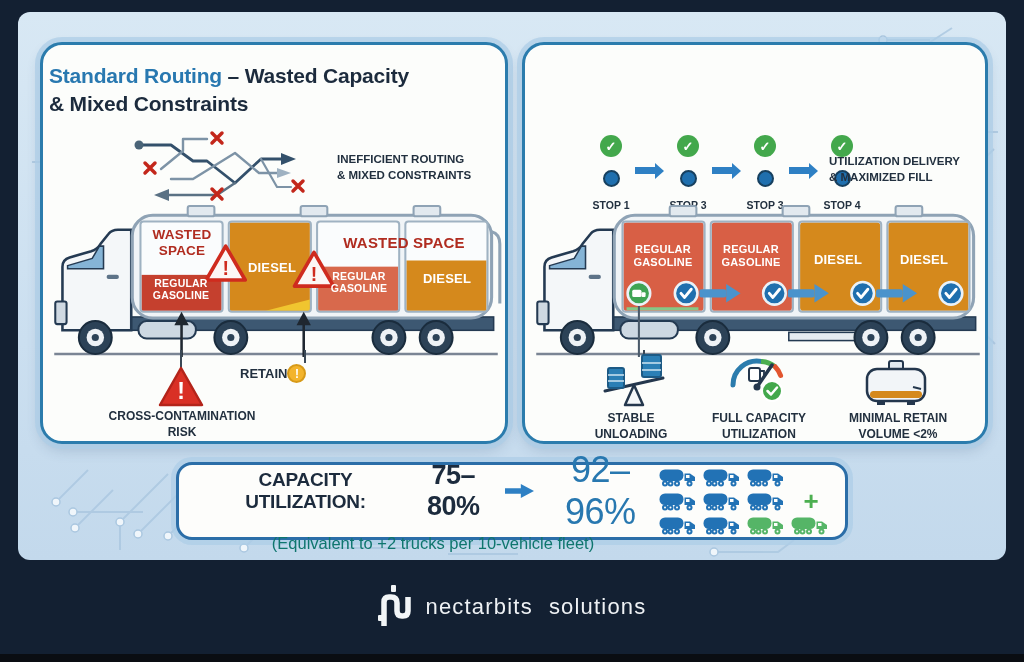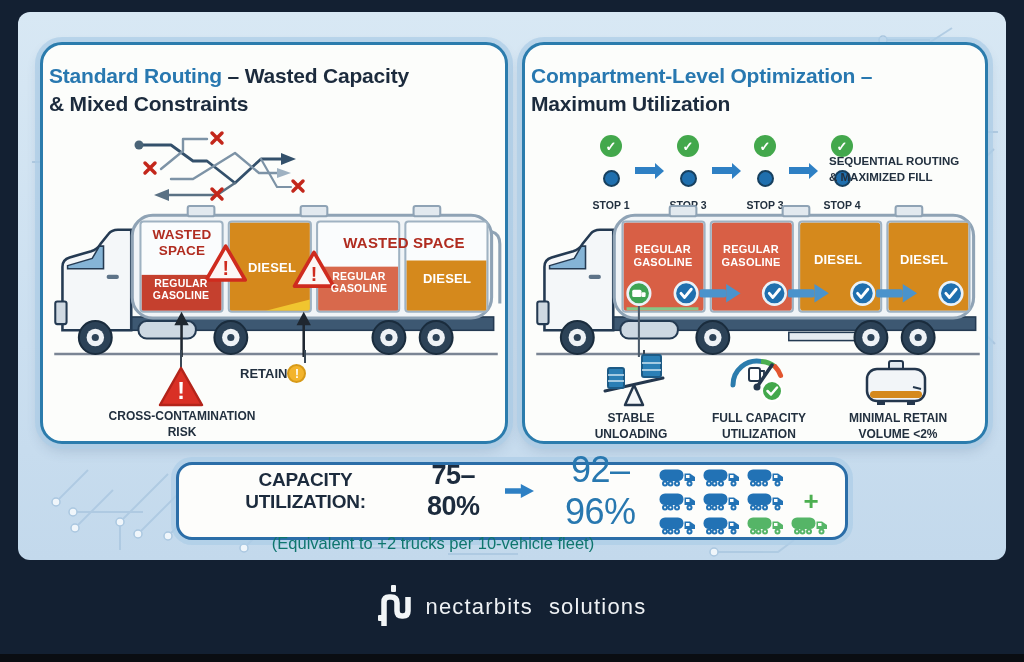--- a/index.html
+++ b/index.html
@@ -206,20 +206,24 @@
       <polygon points="42,60 27,66 42,72" fill="#5a7184"></polygon>
       <circle cx="12" cy="16" r="4.5" fill="#4a6478"></circle>
       <g stroke="#c3271b" stroke-width="3.5" stroke-linecap="round">
         <path d="M85,4 l10,10 M95,4 l-10,10"></path>
         <path d="M18,34 l10,10 M28,34 l-10,10"></path>
         <path d="M85,60 l10,10 M95,60 l-10,10"></path>
         <path d="M166,52 l10,10 M176,52 l-10,10"></path>
       </g>
     </svg>
 
+    <div class="note" id="ineff-note">
+      <div>INEFFICIENT ROUTING</div>
+      <div>&amp; MIXED CONSTRAINTS</div>
+    </div>
 
     <div class="truck-wrap">
       <svg viewBox="0 0 440 150">
         <line x1="4" y1="147" x2="436" y2="147" stroke="#7a8594" stroke-width="2.5"></line>
         <rect x="58" y="111" width="374" height="13" fill="#3d5872" stroke="#243a52" stroke-width="1.5"></rect>
         <path d="M12,124 L12,62 Q12,55 19,53 L40,47 Q46,45 49,40 L57,30 Q60,26 66,26 L79,26 L79,124 Z" fill="#f4f7f9" stroke="#243a52" stroke-width="2.5"></path>
         <path d="M17,61 L41,54 L48,42 L52,42 L52,64 L17,64 Z" fill="#85b4d6" stroke="#243a52" stroke-width="1.5"></path>
         <rect x="5" y="96" width="11" height="22" rx="2" fill="#cfd9e2" stroke="#243a52" stroke-width="2"></rect>
         <rect x="55" y="70" width="12" height="4" rx="2" fill="#5d7388"></rect>
         <rect x="86" y="115" width="56" height="17" rx="8" fill="#cdd8e2" stroke="#243a52" stroke-width="2"></rect>
@@ -293,24 +297,20 @@
     </svg>
     <div id="cross-label">CROSS-CONTAMINATION RISK</div>
 
     <div id="retain-row">
       <span id="retain-text">RETAIN</span>
       <span class="excl-badge">!</span>
     </div>
   </div>
 
   <div class="panel" id="right-panel">
-    <div class="panel-title">
-      <span class="accent">Compartment-Level Optimization –</span><br>
-      <span>Maximum Utilization</span>
-    </div>
 
     <div class="stops">
       <div class="stop">
         <div class="gcheck"></div>
         <div class="dot"></div>
         <div class="stop-label">STOP 1</div>
       </div>
       <div class="stop-arrow"></div>
       <div class="stop">
         <div class="gcheck"></div>
@@ -325,21 +325,21 @@
       </div>
       <div class="stop-arrow"></div>
       <div class="stop">
         <div class="gcheck"></div>
         <div class="dot"></div>
         <div class="stop-label">STOP 4</div>
       </div>
     </div>
 
     <div class="note" id="seq-note">
-      <div>SEQUENTIAL ROUTING</div>
+      <div>UTILIZATION DELIVERY</div>
       <div>&amp; MAXIMIZED FILL</div>
     </div>
 
     <div class="truck-wrap">
       <svg viewBox="0 0 440 150">
         <line x1="4" y1="147" x2="436" y2="147" stroke="#7a8594" stroke-width="2.5"></line>
         <rect x="58" y="111" width="374" height="13" fill="#3d5872" stroke="#243a52" stroke-width="1.5"></rect>
         <rect x="250" y="126" width="88" height="8" fill="#e6ecf1" stroke="#243a52" stroke-width="1.5"></rect>
         <path d="M12,124 L12,62 Q12,55 19,53 L40,47 Q46,45 49,40 L57,30 Q60,26 66,26 L79,26 L79,124 Z" fill="#f4f7f9" stroke="#243a52" stroke-width="2.5"></path>
         <path d="M17,61 L41,54 L48,42 L52,42 L52,64 L17,64 Z" fill="#85b4d6" stroke="#243a52" stroke-width="1.5"></path>

